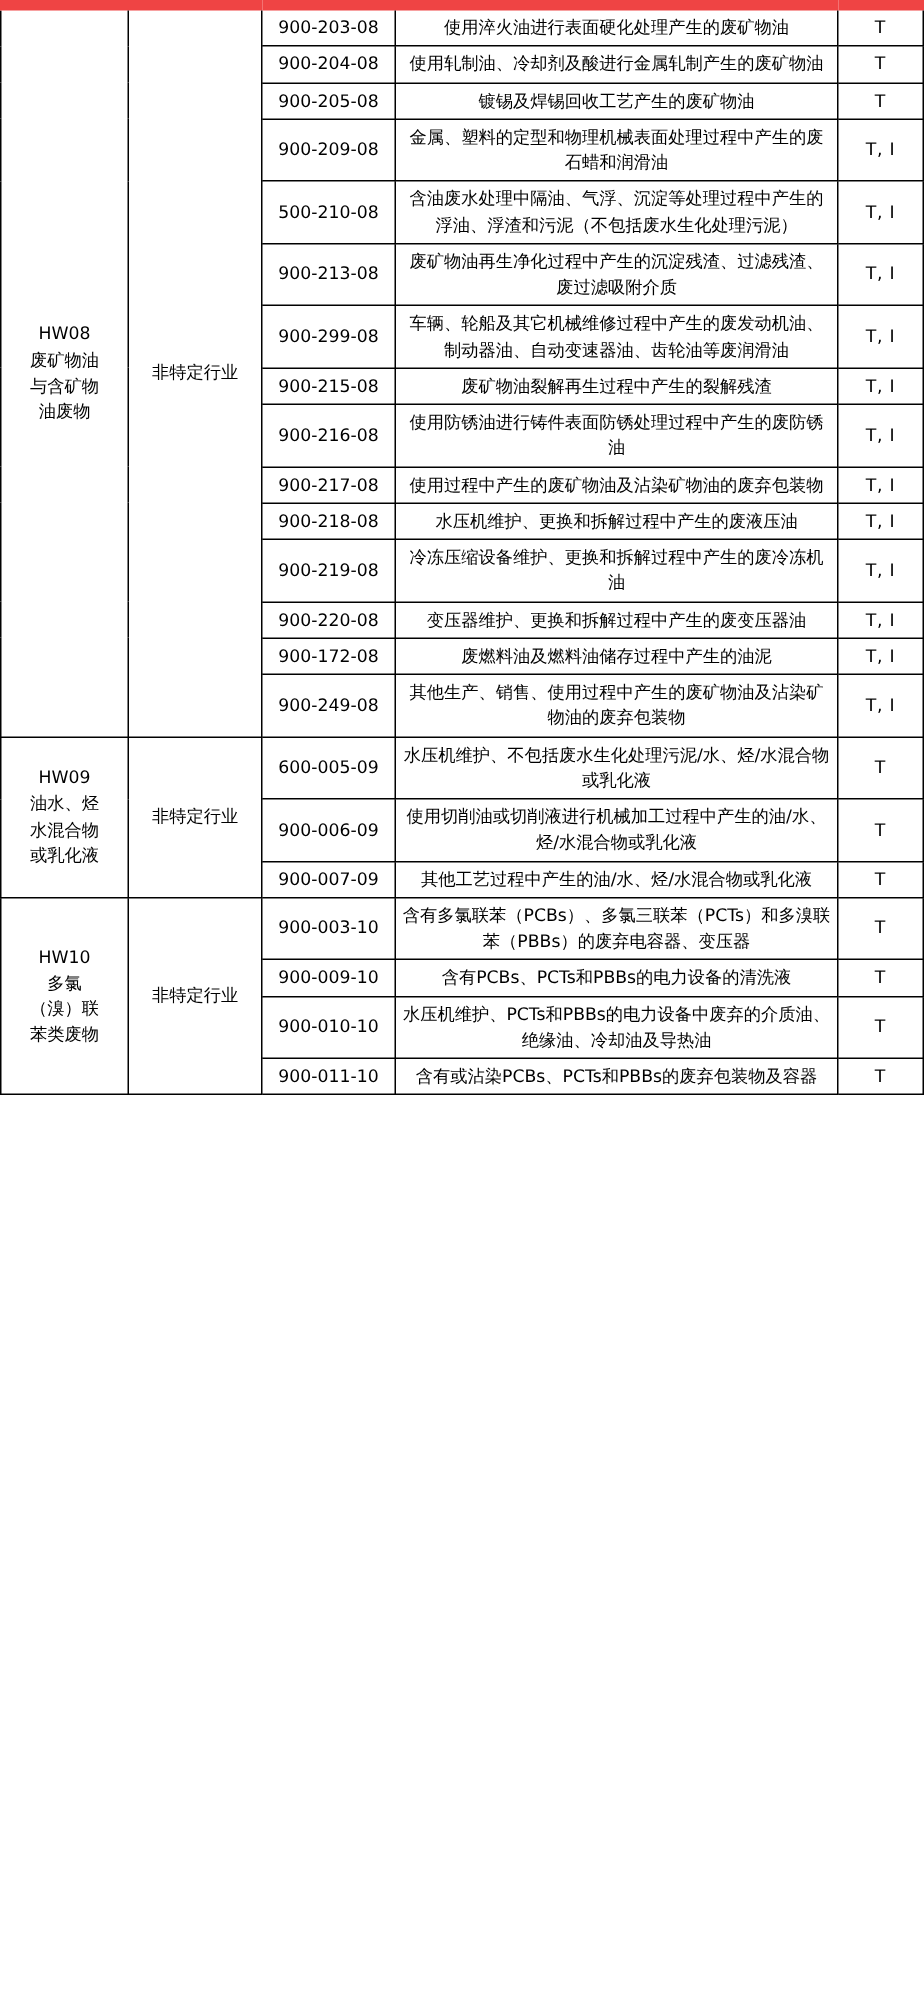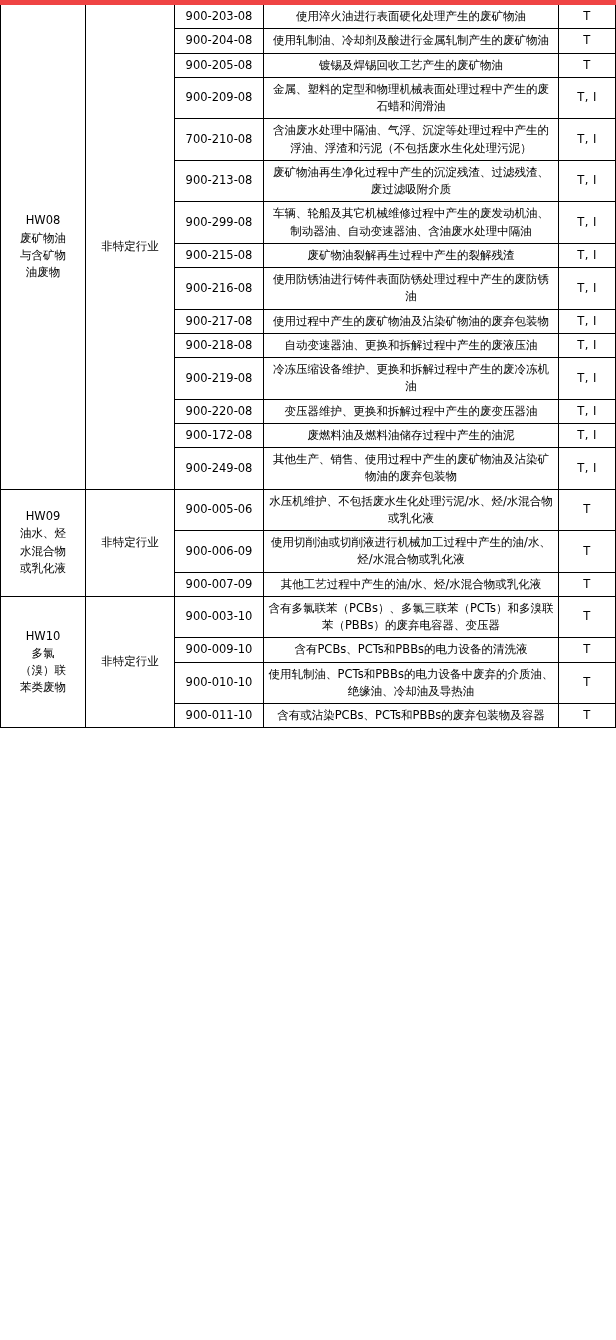--- a/index.html
+++ b/index.html
@@ -50,21 +50,21 @@
     line-height: 1.62;
     padding: 5px 7px;
   }
   td.prop {
     width: 48px;
     font-size: 11.5px;
     letter-spacing: 0.5px;
   }
   
   table.haz-table tr:first-child td {
-    border-top: 5px solid #ef4444;
+    border-top: 7px solid #ef4444;
   }
   .tall { line-height: 1.75; }
 </style>
 </head>
 <body>
 
 <div class="page">
   <table class="haz-table">
     <tbody>
 
@@ -89,52 +89,52 @@
         <td class="code">900-205-08</td>
         <td class="desc">镀锡及焊锡回收工艺产生的废矿物油</td>
         <td class="prop">T</td>
       </tr>
       <tr>
         <td class="code">900-209-08</td>
         <td class="desc">金属、塑料的定型和物理机械表面处理过程中产生的废石蜡和润滑油</td>
         <td class="prop">T, I</td>
       </tr>
       <tr>
-        <td class="code">700-210-08</td>
+        <td class="code">500-210-08</td>
         <td class="desc">含油废水处理中隔油、气浮、沉淀等处理过程中产生的浮油、浮渣和污泥（不包括废水生化处理污泥）</td>
         <td class="prop">T, I</td>
       </tr>
       <tr>
         <td class="code">900-213-08</td>
         <td class="desc">废矿物油再生净化过程中产生的沉淀残渣、过滤残渣、废过滤吸附介质</td>
         <td class="prop">T, I</td>
       </tr>
       <tr>
         <td class="code">900-299-08</td>
-        <td class="desc">车辆、轮船及其它机械维修过程中产生的废发动机油、制动器油、自动变速器油、含油废水处理中隔油</td>
+        <td class="desc">车辆、轮船及其它机械维修过程中产生的废发动机油、制动器油、自动变速器油、齿轮油等废润滑油</td>
         <td class="prop">T, I</td>
       </tr>
       <tr>
         <td class="code">900-215-08</td>
         <td class="desc">废矿物油裂解再生过程中产生的裂解残渣</td>
         <td class="prop">T, I</td>
       </tr>
       <tr>
         <td class="code">900-216-08</td>
         <td class="desc">使用防锈油进行铸件表面防锈处理过程中产生的废防锈油</td>
         <td class="prop">T, I</td>
       </tr>
       <tr>
         <td class="code">900-217-08</td>
         <td class="desc">使用过程中产生的废矿物油及沾染矿物油的废弃包装物</td>
         <td class="prop">T, I</td>
       </tr>
       <tr>
         <td class="code">900-218-08</td>
-        <td class="desc">自动变速器油、更换和拆解过程中产生的废液压油</td>
+        <td class="desc">水压机维护、更换和拆解过程中产生的废液压油</td>
         <td class="prop">T, I</td>
       </tr>
       <tr>
         <td class="code">900-219-08</td>
         <td class="desc">冷冻压缩设备维护、更换和拆解过程中产生的废冷冻机油</td>
         <td class="prop">T, I</td>
       </tr>
       <tr>
         <td class="code">900-220-08</td>
         <td class="desc">变压器维护、更换和拆解过程中产生的废变压器油</td>
@@ -152,21 +152,21 @@
       </tr>
 
       <tr>
         <td class="cat tall" rowspan="3">
           <div>HW09</div>
           <div>油水、烃</div>
           <div>水混合物</div>
           <div>或乳化液</div>
         </td>
         <td class="industry" rowspan="3">非特定行业</td>
-        <td class="code">900-005-06</td>
+        <td class="code">600-005-09</td>
         <td class="desc">水压机维护、不包括废水生化处理污泥/水、烃/水混合物或乳化液</td>
         <td class="prop">T</td>
       </tr>
       <tr>
         <td class="code">900-006-09</td>
         <td class="desc">使用切削油或切削液进行机械加工过程中产生的油/水、烃/水混合物或乳化液</td>
         <td class="prop">T</td>
       </tr>
       <tr>
         <td class="code">900-007-09</td>
@@ -186,21 +186,21 @@
         <td class="desc">含有多氯联苯（PCBs）、多氯三联苯（PCTs）和多溴联苯（PBBs）的废弃电容器、变压器</td>
         <td class="prop">T</td>
       </tr>
       <tr>
         <td class="code">900-009-10</td>
         <td class="desc">含有PCBs、PCTs和PBBs的电力设备的清洗液</td>
         <td class="prop">T</td>
       </tr>
       <tr>
         <td class="code">900-010-10</td>
-        <td class="desc">使用轧制油、PCTs和PBBs的电力设备中废弃的介质油、绝缘油、冷却油及导热油</td>
+        <td class="desc">水压机维护、PCTs和PBBs的电力设备中废弃的介质油、绝缘油、冷却油及导热油</td>
         <td class="prop">T</td>
       </tr>
       <tr>
         <td class="code">900-011-10</td>
         <td class="desc">含有或沾染PCBs、PCTs和PBBs的废弃包装物及容器</td>
         <td class="prop">T</td>
       </tr>
 
     </tbody>
   </table>

